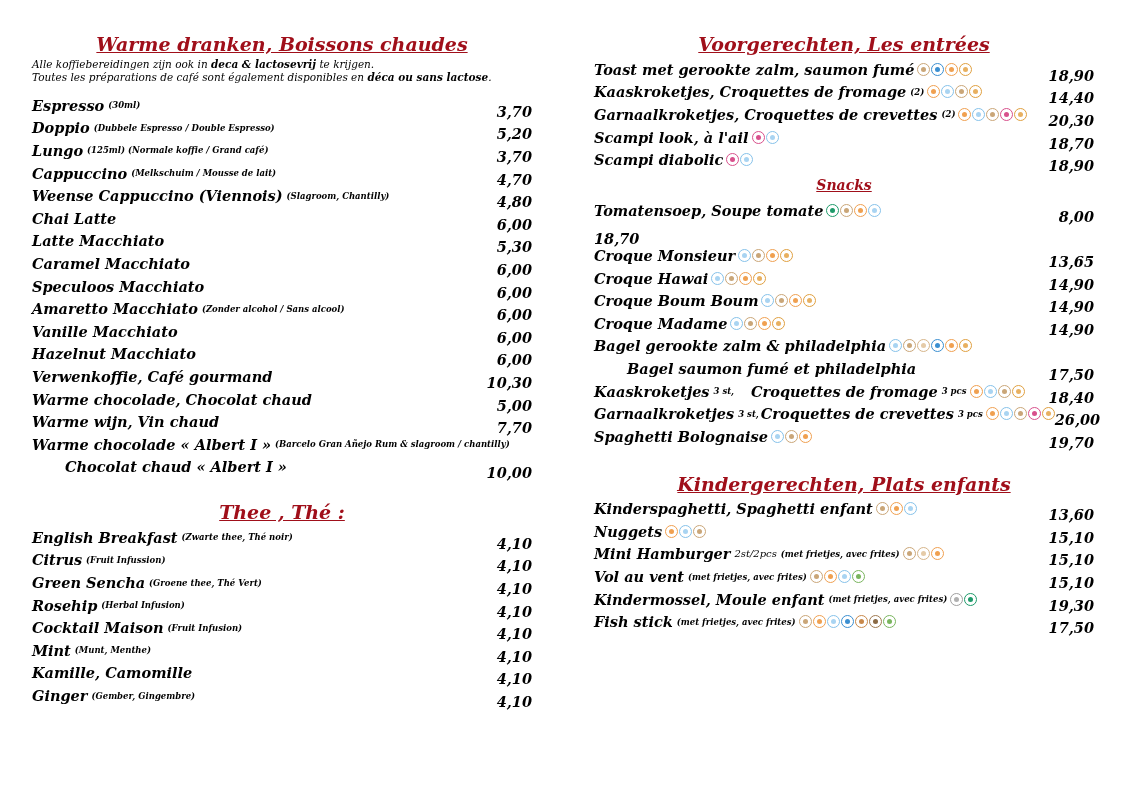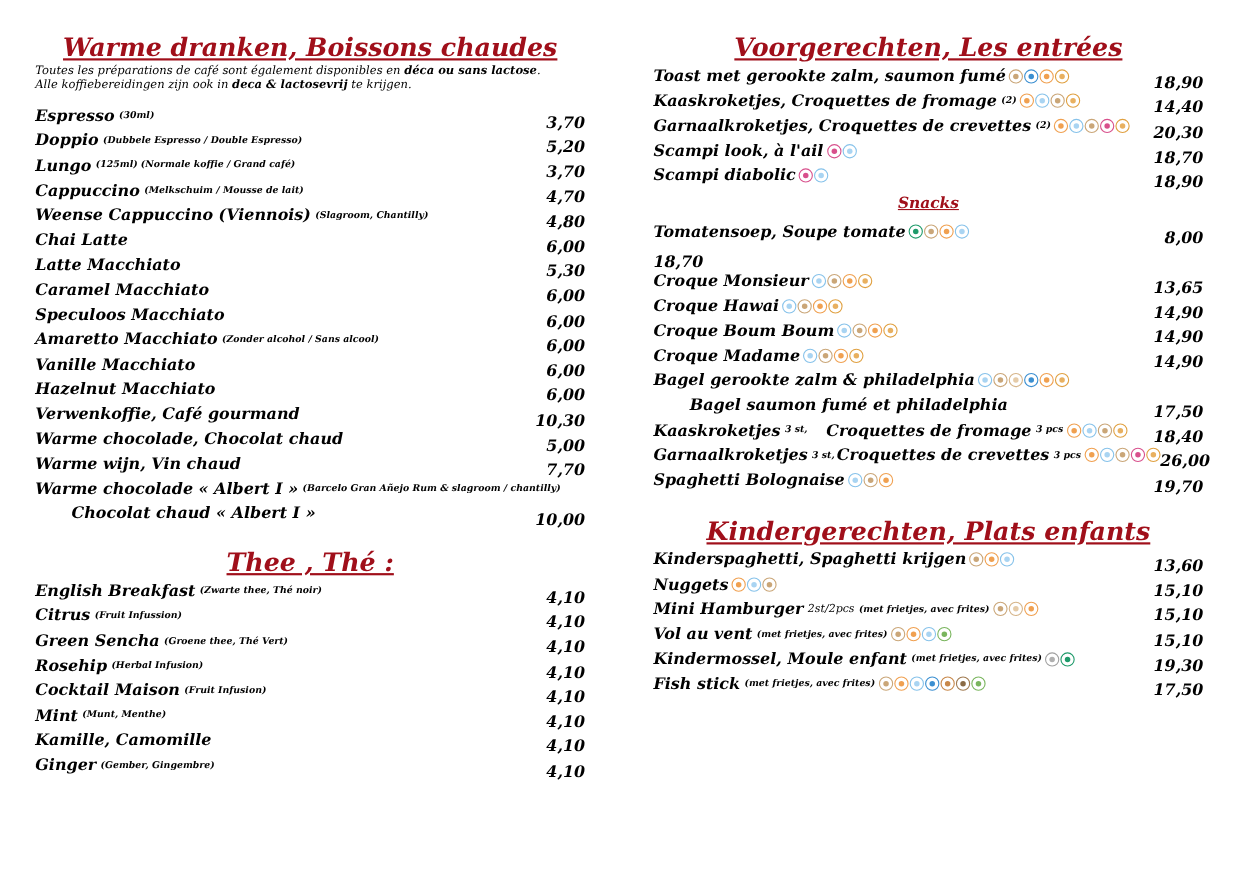--- a/index.html
+++ b/index.html
@@ -2,21 +2,21 @@
 <html><head>
 <meta charset="utf-8">
 <style>
   html, body { margin:0; padding:0; background:#ffffff; }
   body { width:1140px; height:806px; position:relative; overflow:hidden;
          font-family:"DejaVu Serif", "Liberation Serif", serif; color:#000; }
   .col { position:absolute; top:30px; }
   .col.left { left:32px; width:500px; }
   .col.right { left:594px; width:500px; }
   .title { text-align:center; color:#a00f1a; font-style:italic; font-weight:bold;
-           text-decoration:underline; font-size:23px; line-height:28px; margin:0; }
+           text-decoration:underline; font-size:19px; line-height:28px; margin:0; }
   .note { font-style:italic; font-size:10.5px; line-height:13px; }
   .note b { font-weight:bold; }
   .row { display:flex; align-items:center; justify-content:space-between;
          font-style:italic; font-weight:bold; font-size:14.5px; height:22.6px; }
   .row .name { white-space:nowrap; display:flex; align-items:center; }
   .row .sub { font-size:8.5px; font-weight:bold; margin-left:4px; }
   .row .sub.light { font-weight:normal; font-size:10px; }
   .row .price { white-space:nowrap;margin-top:12px; }
   .row.indent .name { padding-left:33px; }
   .icons { display:inline-flex; gap:1px; margin-left:3px; }
@@ -35,22 +35,22 @@
   .ic.mollusc { border-color:#a0a0a0; } .ic.mollusc::after { background:#b0b0b0; }
   .ic.peanut { border-color:#c8884a; } .ic.peanut::after { background:#c8884a; }
   .ic.nuts { border-color:#a07a50; } .ic.nuts::after { background:#8a6a45; }
   .gap { height:10px; }
 </style>
 </head>
 <body>
 
 <div class="col left">
   <h2 class="title">Warme dranken, Boissons chaudes</h2>
+  <div class="note"><span>Alle koffiebereidingen zijn ook in </span><b>deca &amp; lactosevrij</b><span> te krijgen.</span></div>
   <div class="note"><span>Toutes les préparations de café sont également disponibles en </span><b>déca ou sans lactose</b><span>.</span></div>
-  <div class="note"><span>Alle koffiebereidingen zijn ook in </span><b>deca &amp; lactosevrij</b><span> te krijgen.</span></div>
   <div class="gap"></div>
   <div id="warm-list">
       <div class="row">
         <span class="name">
           <span>Espresso</span>
           <span class="sub">(30ml)</span>
         </span>
         <span class="price">3,70</span>
       </div>
       <div class="row">
@@ -405,21 +405,21 @@
           </span>
         </span>
         <span class="price">19,70</span>
       </div>
     </div>
   <div style="height:22px"></div>
   <h2 class="title">Kindergerechten, Plats enfants</h2>
   <div id="kids-list">
       <div class="row">
         <span class="name">
-          <span>Kinderspaghetti, Spaghetti krijgen</span>
+          <span>Kinderspaghetti, Spaghetti enfant</span>
           <span class="icons">
             <span class="ic gluten"></span>
             <span class="ic egg"></span>
             <span class="ic milk"></span>
           </span>
         </span>
         <span class="price">13,60</span>
       </div>
       <div class="row">
         <span class="name">

